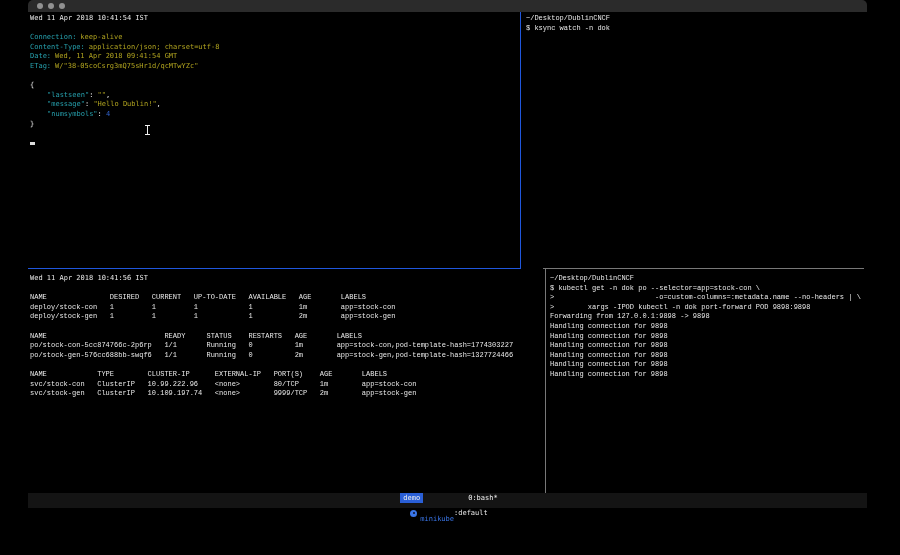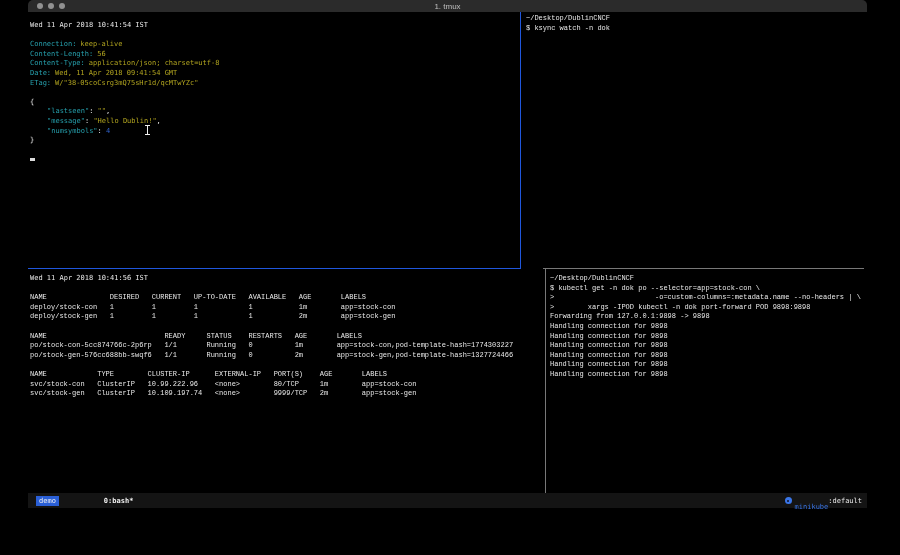--- a/index.html
+++ b/index.html
@@ -15,21 +15,21 @@
   .traffic { position:absolute; top:3px; width:6px; height:6px; border-radius:50%; background:#919191; }
   .t1 { left:9px; } .t2 { left:20px; } .t3 { left:31px; }
   .title-text {
     position:absolute; left:0; right:0; top:1.5px; text-align:center;
     font-family:"Liberation Sans", sans-serif; font-size:8px; color:#bfbfbf;
   }
 
   .content { position:absolute; left:0; top:12px; width:839px; height:481px; background:#000; }
 
   .pane { position:absolute; overflow:hidden; }
-  .pane-tl { left:0; top:0; width:492px; height:256px; padding:9px 0 0 2px; }
+  .pane-tl { left:0; top:0; width:492px; height:256px; padding:2px 0 0 2px; }
   .pane-tr { left:493px; top:0; width:346px; height:256px; padding:2px 0 0 5px; }
   .pane-bl { left:0; top:257px; width:517px; height:224px; padding:5px 0 0 2px; }
   .pane-br { left:518px; top:257px; width:321px; height:224px; padding:5px 0 0 4px; }
 
   .divider { position:absolute; background:#787878; }
   .div-v-top { left:492px; top:0; width:1px; height:257px; background:#2057dd; }
   .div-h-blue { left:0; top:256px; width:493px; height:1px; background:#2057dd; }
   .div-h-gray { left:515px; top:256px; width:321px; height:1px; }
   .div-v-bot { left:517px; top:257px; width:1px; height:224px; }
 
@@ -47,48 +47,47 @@
 
   .ibeam { position:absolute; left:117px; top:113px; width:5px; height:10px; }
   .ibeam .stem { position:absolute; left:2px; top:0; width:1px; height:10px; background:#f0f0f0; }
   .ibeam::before, .ibeam::after { content:""; position:absolute; left:0; width:5px; height:1px; background:#f0f0f0; }
   .ibeam::before { top:0; } .ibeam::after { bottom:0; }
 
   .statusbar {
     position:absolute; left:0; top:493px; width:839px; height:15px; background:#141414;
     display:flex; align-items:center; justify-content:space-between; padding:0 5px 0 8px;
     font-size:7px;
+    flex-direction:column;
   }
   .status-left, .status-right { display:flex; align-items:center; }
   .session-badge { background:#2a5fd6; color:#f2f2f2; padding:1px 3px; margin-right:5px; }
-  .window-label { color:#f2f2f2; font-weight:bold;padding-left:40px; }
+  .window-label { color:#f2f2f2; font-weight:normal;padding-left:40px; }
   .k8s-icon { display:inline-block; width:7px; height:7px; border-radius:50%; background:#3a76e8; margin-right:3px; position:relative; }
   .k8s-icon::after { content:""; position:absolute; left:2.5px; top:2.5px; width:2px; height:2px; border-radius:50%; background:#10122a; }
   .kube-ctx { color:#3a76e8;margin-top:12px; }
   .kube-ns { color:#e9e9e9; }
 </style>
 </head>
 <body>
 
 <div class="window">
 
   <div class="titlebar">
     <span class="traffic t1"></span>
     <span class="traffic t2"></span>
     <span class="traffic t3"></span>
-    <div class="title-text">1. tmux</div>
   </div>
 
   <div class="content">
 
     <div class="pane pane-tl">
       <div class="line">Wed 11 Apr 2018 10:41:54 IST</div>
       <div class="line"></div>
       <div class="line"><span class="cyan hdr-name">Connection:</span><span class="yellow">keep-alive</span></div>
-      <div class="line"><span class="cyan hdr-name">Content-Length:</span><span class="yellow">56</span></div>
       <div class="line"><span class="cyan hdr-name">Content-Type:</span><span class="yellow">application/json; charset=utf-8</span></div>
       <div class="line"><span class="cyan hdr-name">Date:</span><span class="yellow">Wed, 11 Apr 2018 09:41:54 GMT</span></div>
       <div class="line"><span class="cyan hdr-name">ETag:</span><span class="yellow">W/"38-05coCsrg3mQ75sHr1d/qcMTwYZc"</span></div>
       <div class="line"></div>
       <div class="line">{</div>
       <div class="line indent"><span class="cyan">"lastseen"</span><span class="white">: </span><span class="yellow">""</span><span class="white">,</span></div>
       <div class="line indent"><span class="cyan">"message"</span><span class="white">: </span><span class="yellow">"Hello Dublin!"</span><span class="white">,</span></div>
       <div class="line indent"><span class="cyan">"numsymbols"</span><span class="white">: </span><span class="blue">4</span></div>
       <div class="line">}</div>
       <div class="line"></div>

